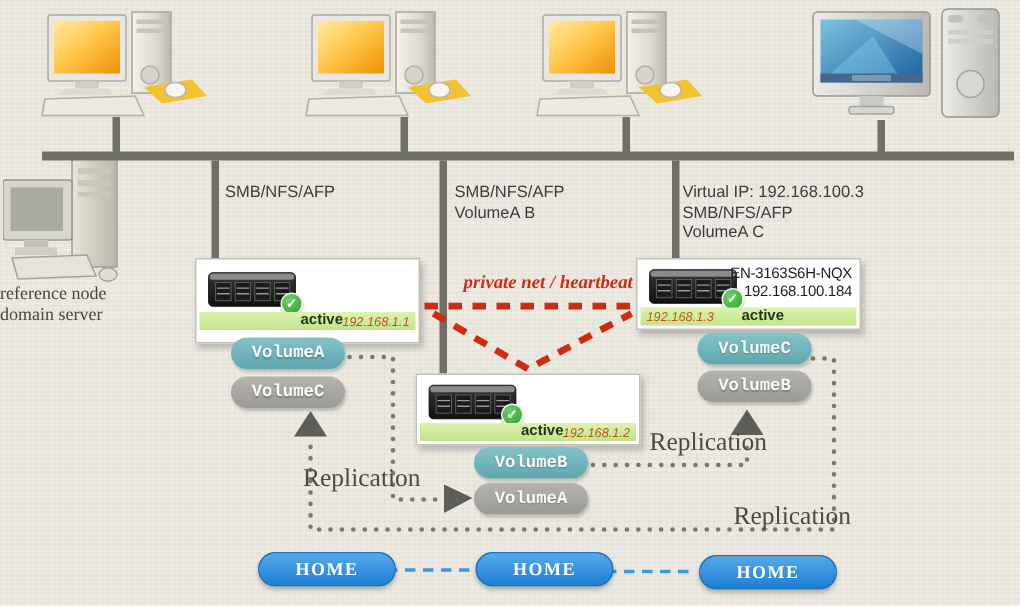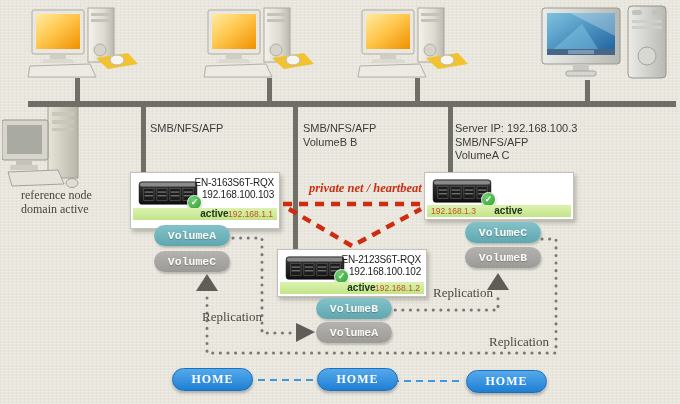--- a/index.html
+++ b/index.html
@@ -30,47 +30,47 @@
 
   
   .node { width:150px; background:#fff; border:1px solid #c2c0b8;
     box-shadow:2px 3px 4px rgba(90,88,80,.35); z-index:5; }
   .node .model { position:absolute; right:5px; top:4px; width:90px; text-align:right;
     font-size:10px; line-height:12px; color:#1c1c1c; letter-spacing:-0.2px; }
   .statusbar { position:absolute; left:2px; right:2px; height:12px;
     background:linear-gradient(#dcf2b0,#c3e489); }
   .statusbar .st { position:absolute; left:0; right:0; text-align:center;
     font-size:10px; line-height:12px; font-weight:bold; color:#20351c;margin-left:19px; }
-  .statusbar .pip { position:absolute; top:1px; font-size:8.5px; line-height:10px; color:#c2551d; }
+  .statusbar .pip { position:absolute; top:1px; font-size:8.5px; line-height:10px; color:#c2551d;font-style:italic; }
   .pip-right { right:4px; } .pip-left { left:4px; }
 
   
   .rack { position:absolute; left:7px; top:6px; width:60px; height:28px; }
   .badge { position:absolute; width:15px; height:15px; border-radius:50%;
     background:radial-gradient(circle at 35% 30%, #6fd06f, #2f9e2f);
     border:1.5px solid #f2f2f2; color:#fff; font-size:9px; line-height:12px;
     text-align:center; font-weight:bold; box-shadow:0 1px 2px rgba(0,0,0,.3); }
 
   
   .pill { width:76px; height:21px; border-radius:11px; text-align:center; z-index:6;
     font-family:Liberation Mono, monospace; font-weight:bold; font-size:11.5px;
     line-height:21px; color:#fafaf6; text-shadow:0 1px 1px rgba(0,0,0,.25);
     box-shadow:1px 2px 2px rgba(90,88,80,.3); }
   .pill.teal { background:linear-gradient(#84c2c9,#5fa7b0); }
   .pill.gray { background:linear-gradient(#b5b3af,#9c9a96); }
 
   
-  .rep { font-family:"Liberation Serif", serif; font-size:13px; color:#4c4a42; z-index:6; }
+  .rep { font-family:"Liberation Serif", serif; font-size:17px; color:#4c4a42; z-index:6; }
 
   
   .refcap { font-family:"Liberation Serif", serif; font-size:12px; line-height:14px;
     color:#4b463c; z-index:4; }
 
   
-  .home { width:81px; height:23px; border-radius:12px; border:1px solid #1a6fbe;
+  .home { width:92px; height:23px; border-radius:12px; border:1px solid #1a6fbe;
     background:linear-gradient(#55a9ea,#1f7fd4); color:#fff; cursor:pointer;
     font-family:"Liberation Serif", serif; font-weight:bold; font-size:12px;
     letter-spacing:1px; text-align:center; line-height:21px; z-index:6;
     box-shadow:0 2px 3px rgba(60,60,60,.35); }
 
   .icon-svg { z-index:2; }
 </style>
 </head>
 <body>
 
@@ -175,43 +175,43 @@
   <svg class="abs icon-svg" style="left:356px;top:6px" width="112" height="78">
       <use href="#sym-pc"></use>
     </svg>
   <svg class="abs icon-svg" style="left:540px;top:4px" width="132" height="80">
       <use href="#sym-mac"></use>
     </svg>
   <svg class="abs icon-svg" style="left:2px;top:106px" width="82" height="84">
       <use href="#sym-ref"></use>
     </svg>
 
-  <div class="abs refcap" style="left:21px;top:188px">
+  <div class="abs refcap" style="left:0;top:188px">
     <div>reference node</div>
-    <div>domain active</div>
+    <div>domain server</div>
   </div>
 
   <div class="abs drop" style="left:75px;top:78px;height:24px"></div>
   <div class="abs drop" style="left:267px;top:78px;height:24px"></div>
   <div class="abs drop" style="left:415px;top:78px;height:24px"></div>
   <div class="abs drop" style="left:585px;top:80px;height:22px"></div>
   <div class="abs bus" style="left:28px;top:101px;width:648px;height:6px"></div>
   <div class="abs drop" style="left:141px;top:107px;height:66px"></div>
   <div class="abs drop" style="left:293px;top:107px;height:143px"></div>
   <div class="abs drop" style="left:448px;top:107px;height:66px"></div>
 
   <div class="abs vip" style="left:150px;top:122px">
     <div>SMB/NFS/AFP</div>
   </div>
   <div class="abs vip" style="left:303px;top:122px">
     <div>SMB/NFS/AFP</div>
-    <div>VolumeB B</div>
+    <div>VolumeA B</div>
   </div>
   <div class="abs vip" style="left:455px;top:122px">
-    <div>Server IP: 192.168.100.3</div>
+    <div>Virtual IP: 192.168.100.3</div>
     <div>SMB/NFS/AFP</div>
     <div>VolumeA C</div>
   </div>
 
   <div class="abs hb-label" style="left:297px;top:181px">private net / heartbeat</div>
 
   <svg class="abs paths" width="680" height="404">
 
     <path d="M283,204 L424,204" stroke="#cf2b0e" stroke-width="4.5" stroke-dasharray="9 7" fill="none"></path>
     <path d="M289,209 L352,246 L421,209" stroke="#cf2b0e" stroke-width="4.5" stroke-dasharray="9 7" fill="none"></path>
@@ -228,52 +228,48 @@
 
     <path d="M246,380 L315,380" stroke="#3f97dd" stroke-width="2.2" stroke-dasharray="7 5" fill="none"></path>
     <path d="M392,381 L464,381" stroke="#3f97dd" stroke-width="2.2" stroke-dasharray="7 5" fill="none"></path>
   </svg>
 
   <div class="abs node" style="left:130px;top:172px;height:57px">
     <svg class="rack" viewBox="0 0 64 30">
         <use href="#sym-rack"></use>
       </svg>
     <div class="badge" style="left:56px;top:22px">✓</div>
-    <div class="model">
-      <div>EN-3163S6T-RQX</div>
-      <div>192.168.100.103</div>
-    </div>
     <div class="statusbar" style="top:35px">
       <span class="st">active</span>
       <span class="pip pip-right">192.168.1.1</span>
     </div>
   </div>
 
   <div class="abs node" style="left:277px;top:249px;height:48px">
-    <svg class="rack" style="top:4px" viewBox="0 0 64 30">
-        <use href="#sym-rack"></use>
-      </svg>
-    <div class="badge" style="left:56px;top:19px">✓</div>
-    <div class="model">
-      <div>EN-2123S6T-RQX</div>
-      <div>192.168.100.102</div>
-    </div>
-    <div class="statusbar" style="top:32px">
-      <span class="st">active</span>
-      <span class="pip pip-right">192.168.1.2</span>
-    </div>
-  </div>
-
-  <div class="abs node" style="left:424px;top:172px;height:48px">
     <svg class="rack" style="top:4px" viewBox="0 0 64 30">
         <use href="#sym-rack"></use>
       </svg>
     <div class="badge" style="left:56px;top:19px">✓</div>
     <div class="statusbar" style="top:32px">
       <span class="st">active</span>
+      <span class="pip pip-right">192.168.1.2</span>
+    </div>
+  </div>
+
+  <div class="abs node" style="left:424px;top:172px;height:48px">
+    <svg class="rack" style="top:4px" viewBox="0 0 64 30">
+        <use href="#sym-rack"></use>
+      </svg>
+    <div class="badge" style="left:56px;top:19px">✓</div>
+    <div class="model">
+      <div>EN-3163S6H-NQX</div>
+      <div>192.168.100.184</div>
+    </div>
+    <div class="statusbar" style="top:32px">
+      <span class="st">active</span>
       <span class="pip pip-left">192.168.1.3</span>
     </div>
   </div>
 
   <div class="abs pill teal" style="left:154px;top:225px">VolumeA</div>
   <div class="abs pill gray" style="left:154px;top:251px">VolumeC</div>
   <div class="abs pill teal" style="left:316px;top:298px">VolumeB</div>
   <div class="abs pill gray" style="left:316px;top:322px">VolumeA</div>
   <div class="abs pill teal" style="left:465px;top:222px">VolumeC</div>
   <div class="abs pill gray" style="left:465px;top:247px">VolumeB</div>

